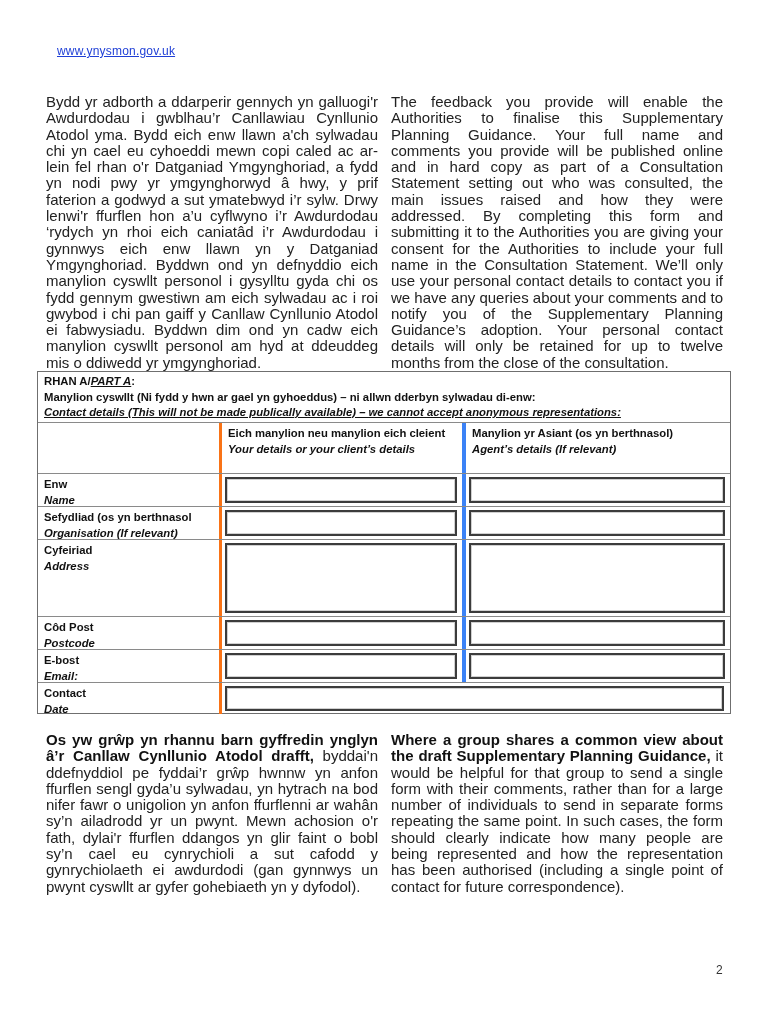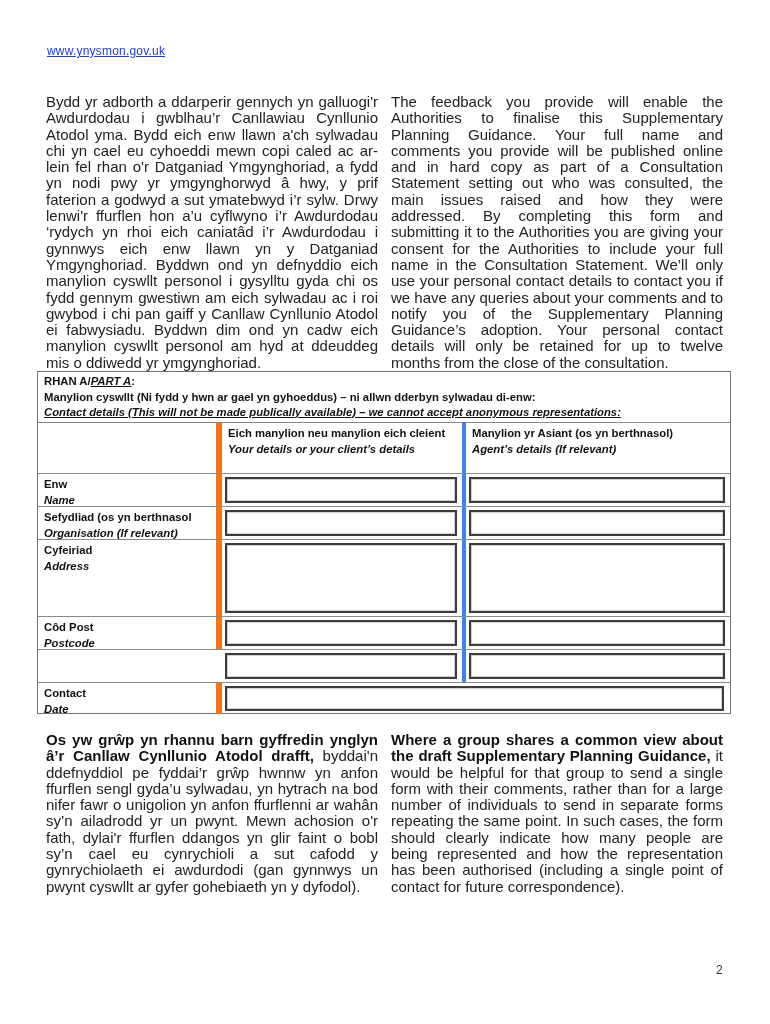--- a/index.html
+++ b/index.html
@@ -1,37 +1,37 @@
 <!DOCTYPE html>
 <html><head>
 <meta charset="utf-8">
 <style>
   html, body { margin: 0; padding: 0; background: #ffffff; }
   body { width: 770px; height: 1024px; position: relative; overflow: hidden;
          font-family: "Liberation Sans", sans-serif; color: #1a1a1a; }
-  .link { position: absolute; left: 47px; top: 44px; font-size: 12px; color: #1f3fd6;
+  .link { position: absolute; left: 57px; top: 44px; font-size: 12px; color: #1f3fd6;
           text-decoration: underline; cursor: pointer; letter-spacing: 0.2px; }
   .para { position: absolute; font-size: 15px; line-height: 16.3px; text-align: justify;
           color: #222; }
   .para b { font-weight: bold; color: #111; }
   #p-cy { left: 46px; top: 94px; width: 332px; }
   #p-en { left: 391px; top: 94px; width: 332px; }
   #p-cy2 { left: 46px; top: 732px; width: 332px; }
   #p-en2 { left: 391px; top: 732px; width: 332px; }
 
   .form { position: absolute; left: 37px; top: 371px; width: 694px; height: 343px;
           border: 1px solid #6f6f6f; box-sizing: border-box; font-size: 11.3px; color: #111; }
   .form .head { position: absolute; left: 0; top: 0; right: 0; height: 51px;
                 border-bottom: 1px solid #8a8a8a; padding: 2px 0 0 6px; box-sizing: border-box;
                 line-height: 15.5px; font-weight: bold; }
   .form .head i { font-style: italic; text-decoration: underline; }
   .row { position: absolute; left: 0; right: 0; border-bottom: 1px solid #8a8a8a; box-sizing: border-box; }
   .row.last { border-bottom: none; }
   .cell { position: absolute; top: 0; bottom: 0; box-sizing: border-box; }
-  .c-label { left: 0; width: 184px; border-right: 6px solid #f97316; padding: 2px 0 0 6px; line-height: 16px; font-weight: bold; }
+  .c-label { left: 0; width: 184px; border-right: 3px solid #f97316; padding: 2px 0 0 6px; line-height: 16px; font-weight: bold; }
   .c-label i { font-style: italic; }
   .c-mid { left: 184px; width: 244px; border-right: 4px solid #3b82f6; }
   .c-right { left: 428px; right: 0; }
   .c-wide { left: 184px; right: 0; }
   .hdr-txt { padding: 2px 0 0 6px; line-height: 16px; font-weight: bold; }
   .hdr-txt i { display: block; font-style: italic; }
   .box { position: absolute; left: 3px; right: 5px; top: 3px; bottom: 3px;
          border: 2px solid #3c3c3c; box-shadow: inset 0 0 0 1px #d0d0d0; background: #fff;
          box-sizing: border-box; font-family: "Liberation Sans", sans-serif; font-size: 11px;
          padding: 2px 4px; resize: none; outline: none; }
@@ -96,20 +96,21 @@
     <div class="cell c-label"><div>Cyfeiriad</div><i>Address</i></div>
     <div class="cell c-mid">
         <textarea class="box" style=""></textarea>
       </div>
     <div class="cell c-right">
         <textarea class="box" style=""></textarea>
       </div>
   </div>
 
   <div class="row" style="top:278px;height:33px;">
+    <div class="cell c-label"><div>E-bost</div><i>Email:</i></div>
     <div class="cell c-mid">
         <input class="box" value="" style="">
       </div>
     <div class="cell c-right">
         <input class="box" value="" style="">
       </div>
   </div>
 
   <div class="row last" style="top:311px;height:31px;">
     <div class="cell c-label"><div>Contact</div><i>Date</i></div>

